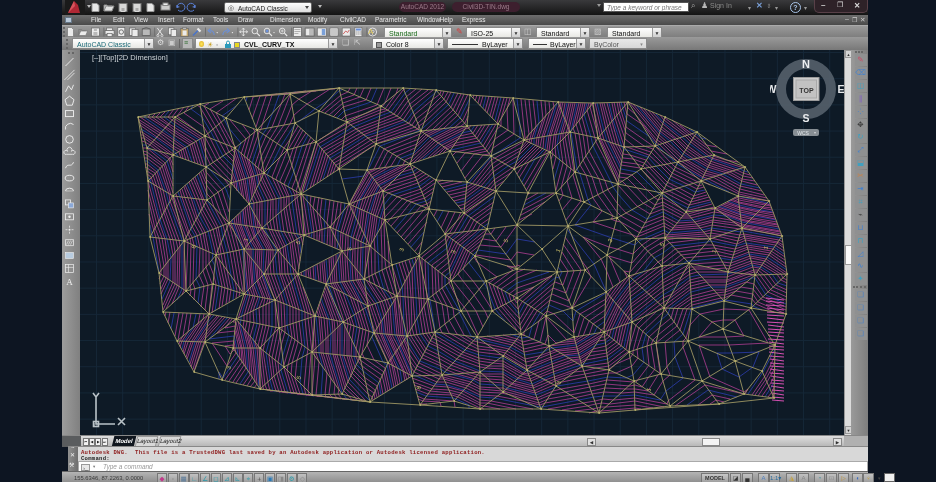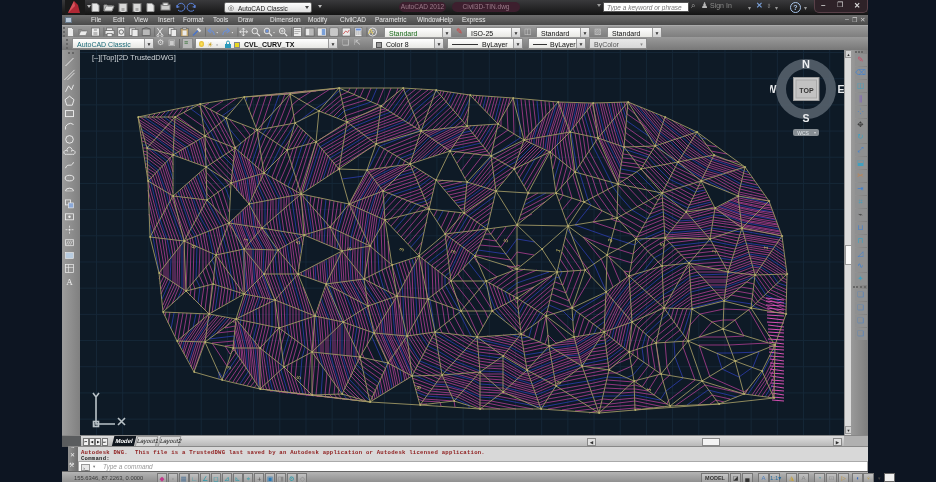--- a/index.html
+++ b/index.html
@@ -286,21 +286,21 @@
             <text x="663" y="247" font-size="6" fill="#cfc26a" font-family="Liberation Mono, monospace" transform="rotate(-65 663 247)">5</text>
             <text x="715" y="254" font-size="6" fill="#cfc26a" font-family="Liberation Mono, monospace" transform="rotate(-62 715 254)">1</text>
             <text x="767" y="250" font-size="6" fill="#cfc26a" font-family="Liberation Mono, monospace" transform="rotate(-71 767 250)">1</text>
             <text x="300" y="380" font-size="6" fill="#cfc26a" font-family="Liberation Mono, monospace" transform="rotate(-70 300 380)">5</text>
             <text x="420" y="390" font-size="6" fill="#cfc26a" font-family="Liberation Mono, monospace" transform="rotate(-70 420 390)">8</text>
             <text x="560" y="385" font-size="6" fill="#cfc26a" font-family="Liberation Mono, monospace" transform="rotate(-70 560 385)">3</text>
             <text x="650" y="392" font-size="6" fill="#cfc26a" font-family="Liberation Mono, monospace" transform="rotate(-70 650 392)">1</text>
             <text x="230" y="370" font-size="6" fill="#cfc26a" font-family="Liberation Mono, monospace" transform="rotate(-70 230 370)">3</text>
           </svg>
         </div>
-        <div class="abs" style="left:12px;top:3px;font-size:7.5px;color:#cdd2d6">[–][Top][2D TrustedDWG]</div>
+        <div class="abs" style="left:12px;top:3px;font-size:7.5px;color:#cdd2d6">[–][Top][2D Dimension]</div>
         <svg class="abs" style="left:690px;top:1px" width="80" height="85">
  <circle cx="36" cy="38" r="25" fill="none" stroke="#55616b" stroke-width="10" opacity="0.9"></circle>
  <rect x="23.5" y="26.5" width="25.5" height="23" fill="#cccccc" stroke="#9a9a9a"></rect>
  <rect x="26" y="29" width="20.5" height="18" fill="#c2c2c2" stroke="#a8a8a8"></rect>
  <text x="36.5" y="42" font-size="7" fill="#333" text-anchor="middle" font-weight="bold" font-family="Liberation Sans">TOP</text>
  <text x="36" y="17" font-size="11" fill="#eef0f2" text-anchor="middle" font-weight="bold" font-family="Liberation Sans">N</text>
  <text x="36" y="70.5" font-size="10.5" fill="#e8eaec" text-anchor="middle" font-weight="bold" font-family="Liberation Sans">S</text>
  <text x="71" y="42" font-size="10.5" fill="#e8eaec" text-anchor="middle" font-weight="bold" font-family="Liberation Sans">E</text>
  <text x="1.5" y="42" font-size="10.5" fill="#e8eaec" text-anchor="middle" font-weight="bold" font-family="Liberation Sans">W</text>
  <rect x="23" y="78" width="26" height="7" rx="2" fill="#878e94"></rect>

